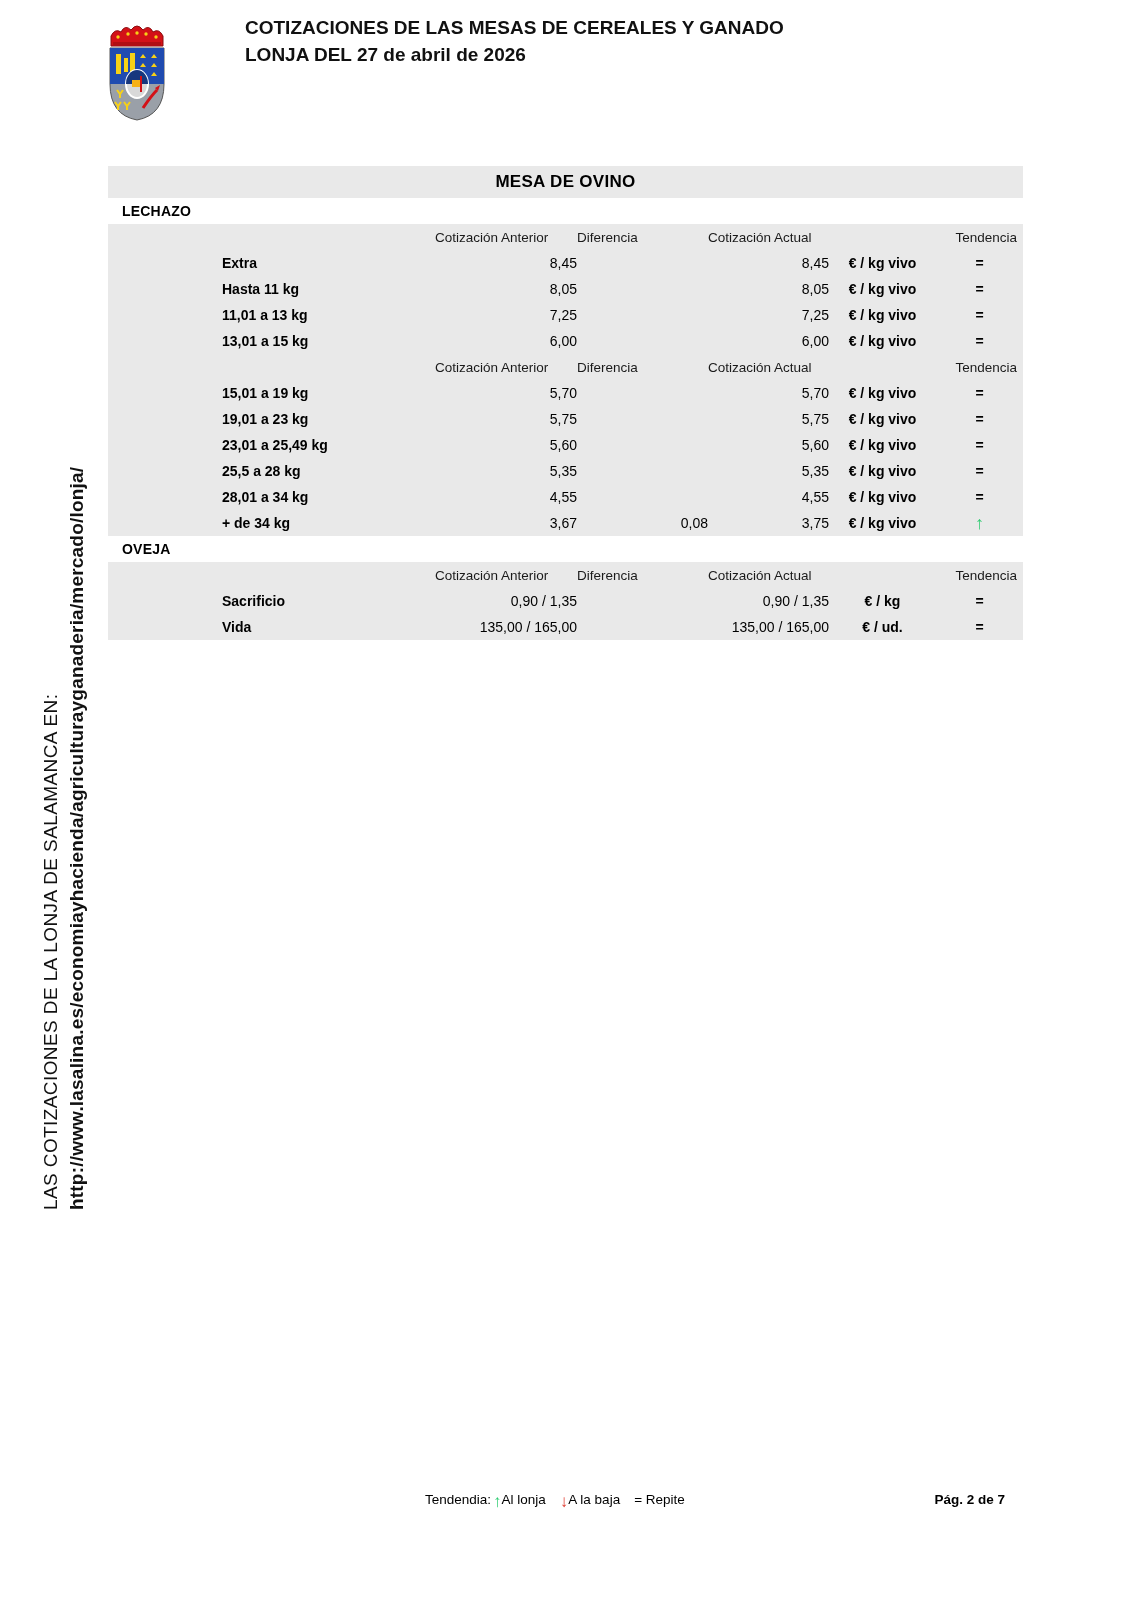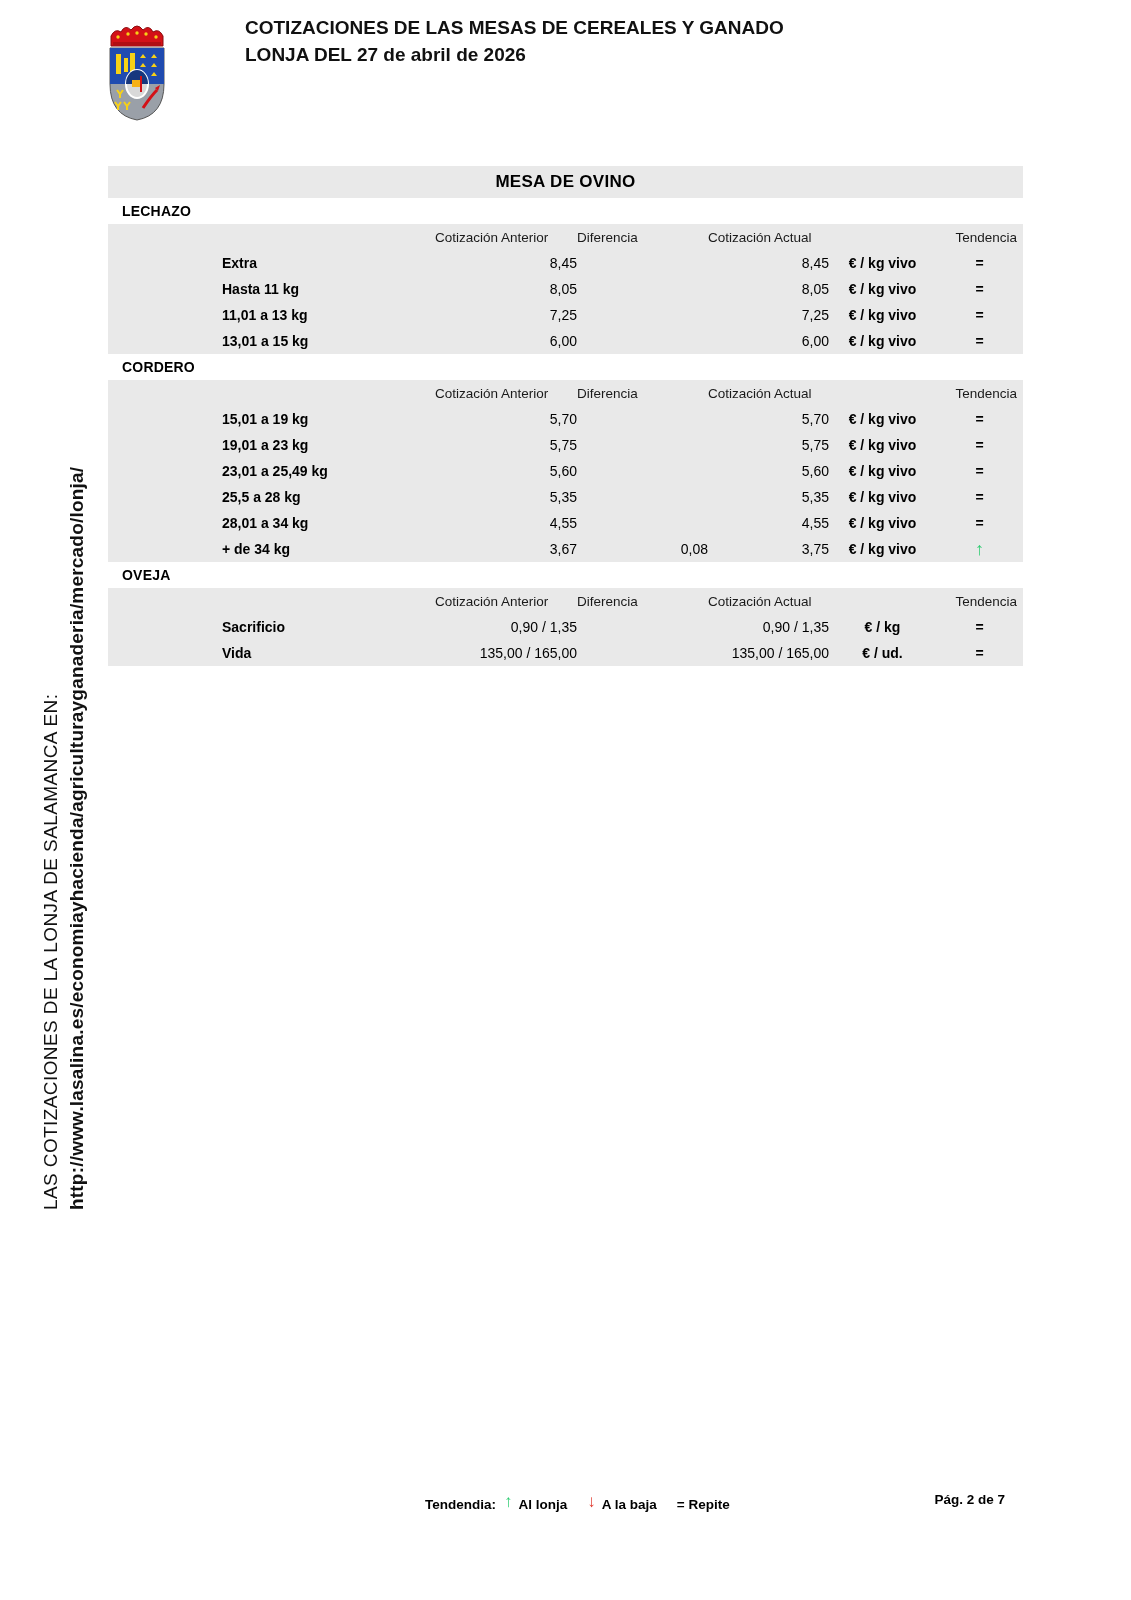--- a/index.html
+++ b/index.html
@@ -40,21 +40,21 @@
   .grid-row .c-center{text-align:right;font-weight:normal;}
   .grid-row .c-unit{text-align:center;font-weight:bold;}
   .grid-row .c-trend{text-align:center;font-weight:bold;}
   .grid-row.head{font-weight:normal;font-size:13.5px;color:#1a1a1a;}
   .grid-row.head .cell{text-align:left;font-weight:normal;}
   .grid-row.head .cell.right{text-align:right;padding-right:6px;}
   .trend-up{color:var(--up-color);font-weight:normal;font-size:18px;line-height:18px;}
   .trend-eq{font-weight:bold;}
   
   .doc-footer{position:absolute;left:0;top:1492px;width:1131px;height:24px;font-size:13.5px;}
-  .legend{position:absolute;left:425px;top:0;display:flex;align-items:flex-end;gap:6px;font-weight:bold;}
+  .legend{position:absolute;left:425px;top:0;display:flex;align-items:flex-start;}
   .legend .arrow-up{color:var(--up-color);font-size:17px;margin-left:2px;}
   .legend .arrow-down{color:var(--down-color);font-size:17px;margin-left:14px;}
   .legend .eq-item{margin-left:14px;}
   .page-num{position:absolute;right:126px;top:0;font-weight:bold;}
 </style>
 </head>
 <body style="--up-color: #2ecc71; --down-color: #e03a2f; --table-bg: #e9e9e9;">
 
 <header class="doc-header">
   <div class="logo-wrap">
@@ -152,21 +152,20 @@
         </div>
         <div class="grid-row">
           <div class="c-label">13,01 a 15 kg</div>
           <div class="c-center">6,00</div>
           <div class="c-center"></div>
           <div class="c-center">6,00</div>
           <div class="c-unit">€ / kg vivo</div>
           <div class="c-trend"><span class="trend-eq">=</span></div>
         </div>
       </div>
-      <div class="section-bar">CORDERO</div>
       <div class="section-block">
         <div class="grid-row head">
           <div class="cell"></div>
           <div class="cell">Cotización Anterior</div>
           <div class="cell">Diferencia</div>
           <div class="cell">Cotización Actual</div>
           <div class="cell"></div>
           <div class="cell right">Tendencia</div>
         </div>
         <div class="grid-row">

